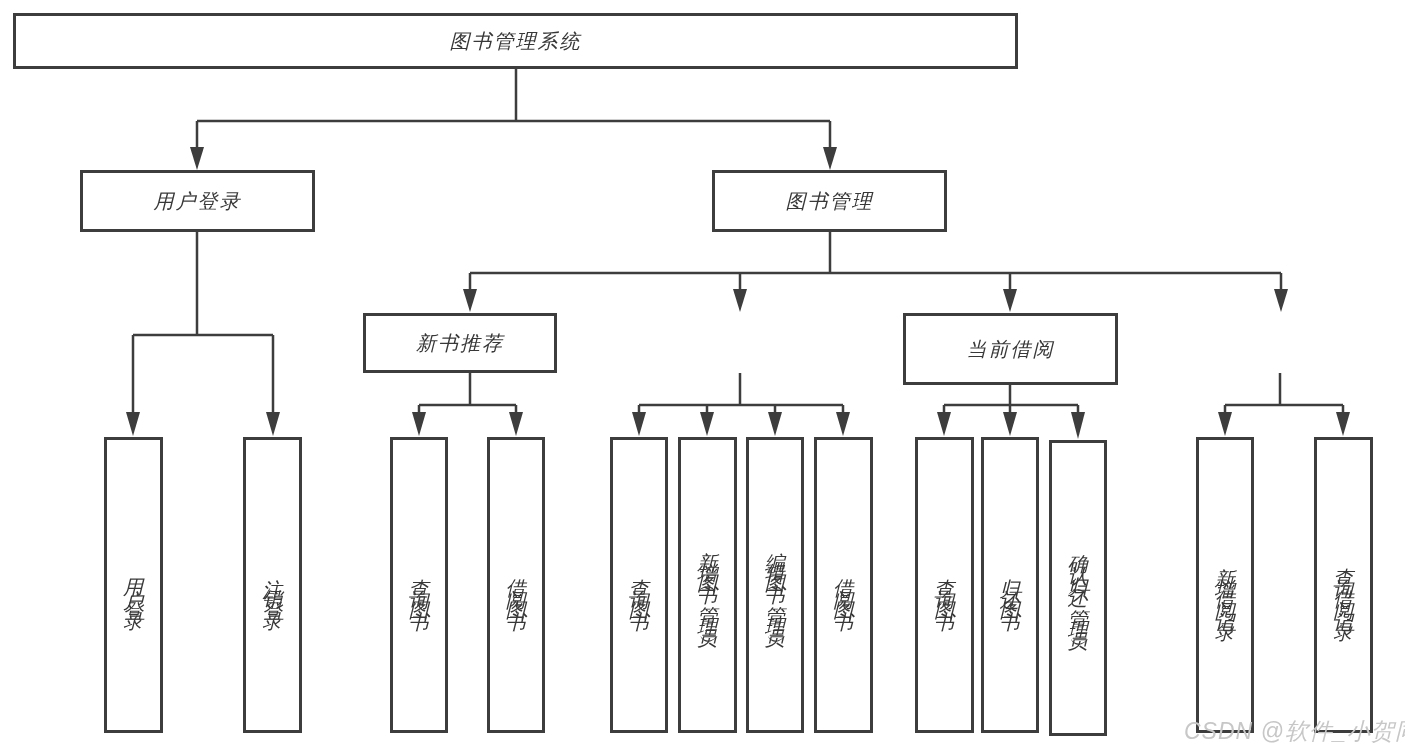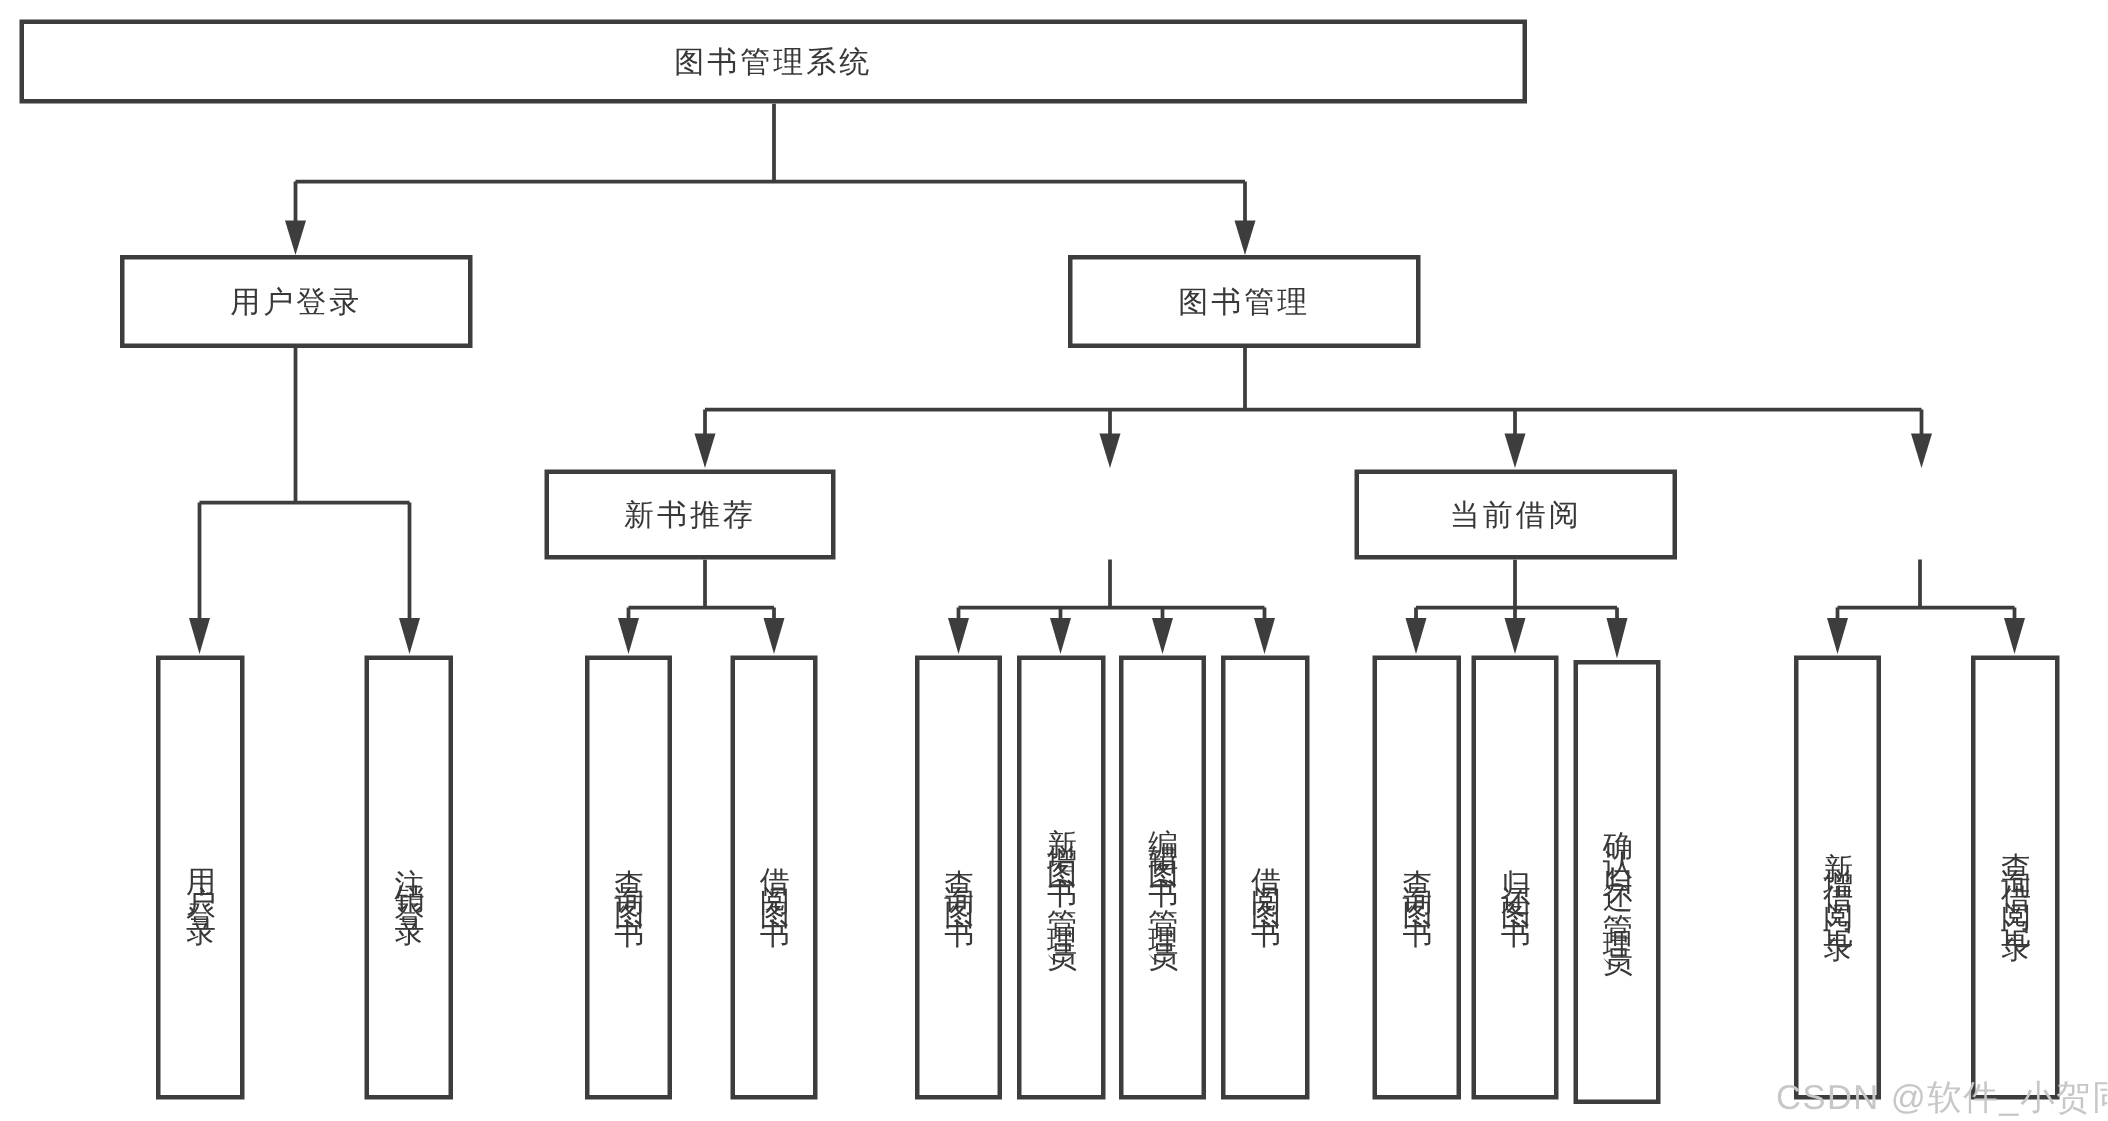--- a/index.html
+++ b/index.html
@@ -8,20 +8,21 @@
     --bg:#ffffff;
     --wm:#c7c7c7;
   }
   html,body{margin:0;padding:0;background:var(--bg);}
   .canvas{
     position:relative;
     width:1405px;height:747px;
     background:var(--bg);
     font-family:"Liberation Sans","DejaVu Sans",sans-serif;
     overflow:hidden;
+    font-style:italic;
   }
   svg.connectors{position:absolute;left:0;top:0;z-index:1;}
   svg.connectors path{stroke:var(--line);stroke-width:2.5;fill:none;}
   svg.connectors polygon{fill:var(--line);stroke:none;}
   .box{
     position:absolute;
     box-sizing:border-box;
     border:3px solid var(--line);
     background:#fff;
     display:flex;align-items:center;justify-content:center;
@@ -108,21 +109,21 @@
   <div class="box h" style="left:80px;top:170px;width:235px;height:62px">
     <span>用户登录</span>
   </div>
   <div class="box h" style="left:712px;top:170px;width:235px;height:62px">
     <span>图书管理</span>
   </div>
 
   <div class="box h" style="left:363px;top:313px;width:194px;height:60px">
     <span>新书推荐</span>
   </div>
-  <div class="box h" style="left:903px;top:313px;width:215px;height:60px">
+  <div class="box h" style="left:903px;top:313px;width:215px;height:72px">
     <span>当前借阅</span>
   </div>
 
   <div class="box v" style="left:104px;top:437px;width:59px;height:296px">
     <span>用户登录</span>
   </div>
   <div class="box v" style="left:243px;top:437px;width:59px;height:296px">
     <span>注销登录</span>
   </div>
 

